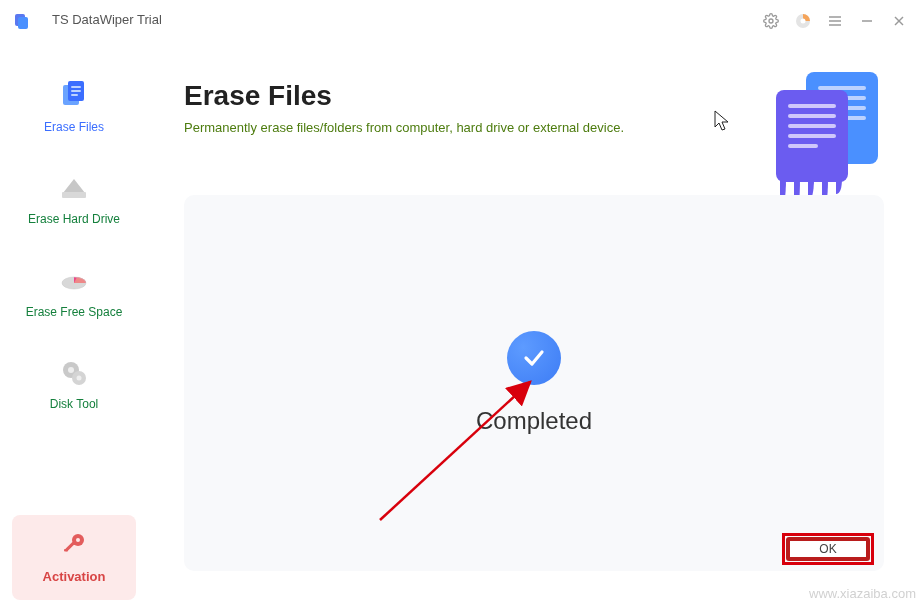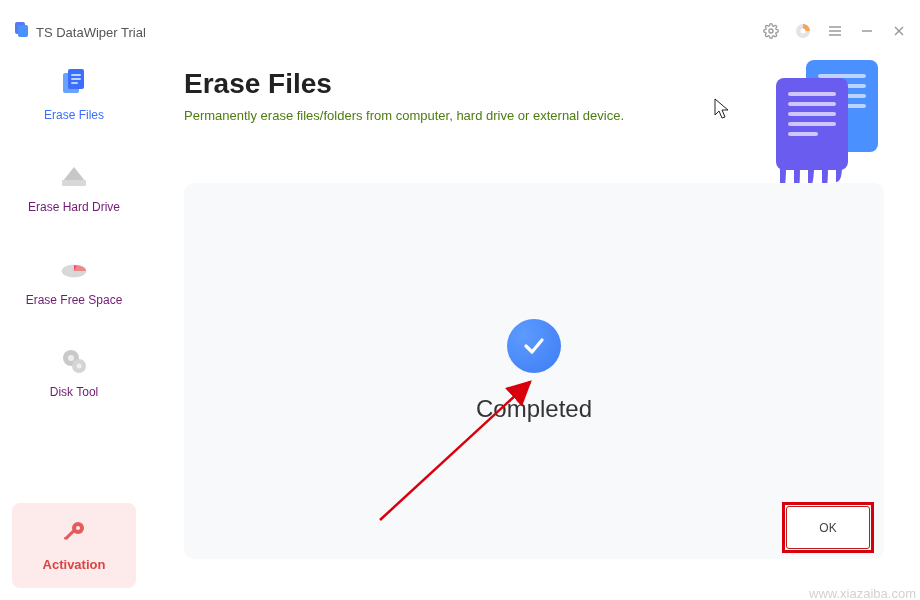--- a/index.html
+++ b/index.html
@@ -7,23 +7,24 @@
       font-family: -apple-system, BlinkMacSystemFont, "Segoe UI", Arial, sans-serif;
       width: 920px;
       height: 600px;
       background: #fff;
       overflow: hidden;
       position: relative;
     }
     .titlebar {
       height: 40px;
       display: flex;
-      align-items: flex-end;
+      align-items: flex-start;
       padding: 0 12px;
-      gap: 4px;
+      gap: 20px;
+      margin-top: 12px;
     }
     .titlebar .app-logo {
       width: 20px; height: 20px;
       display: flex; align-items: center; justify-content: center;
     }
     .titlebar .title {
       font-size: 13px;
       color: #555;
     }
     .titlebar-spacer { flex: 1; }
@@ -59,21 +60,21 @@
       margin: 6px 10px;
       border-radius: 8px;
       cursor: pointer;
     }
     .sidebar-item .icon-box {
       width: 36px; height: 36px;
       display: flex; align-items: center; justify-content: center;
     }
     .sidebar-item .label {
       font-size: 12px;
-      color: #701a75;
+      color: #15803d;
       text-align: center;
       line-height: 1.2;
     }
     .sidebar-item.active .label {
       color: #3b6eff;
       font-weight: 500;
     }
     .sidebar-spacer { flex: 1; }
     .sidebar-activation {
       margin: 12px;
@@ -144,23 +145,23 @@
       color: #999;
       margin-top: -4px;
     }
     .ok-wrap {
       position: absolute;
       right: 14px;
       bottom: 10px;
     }
     .ok-button {
       width: 84px;
-      height: 43px;
+      height: 24px;
       background: #fff;
-      border: 1px solid #b91c1c;
+      border: 4px solid #b91c1c;
       border-radius: 3px;
       font-size: 12px;
       color: #444;
       cursor: pointer;
     }
     .ok-highlight {
       position: absolute;
       inset: -4px;
       border: 3px solid #d8000c;
       pointer-events: none;

